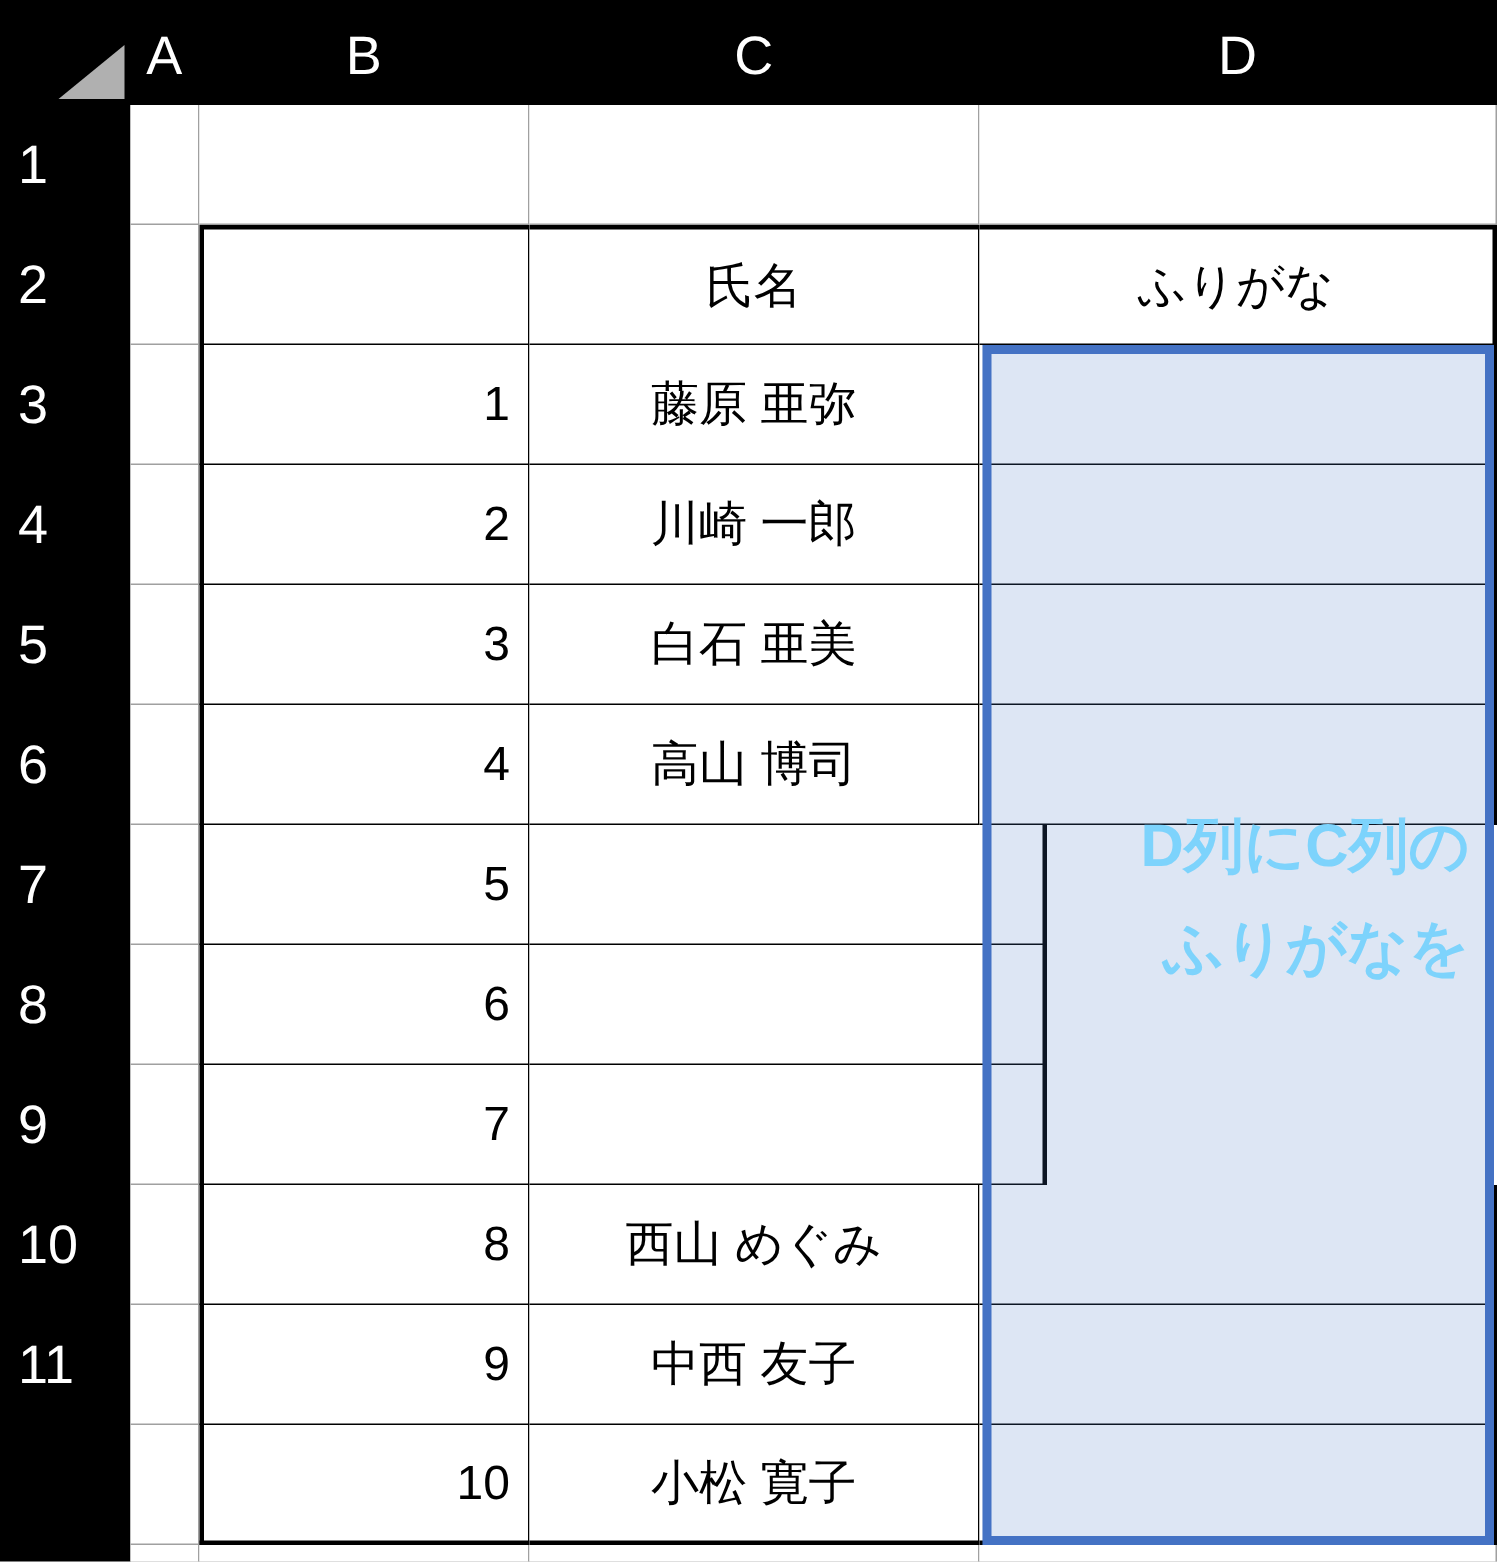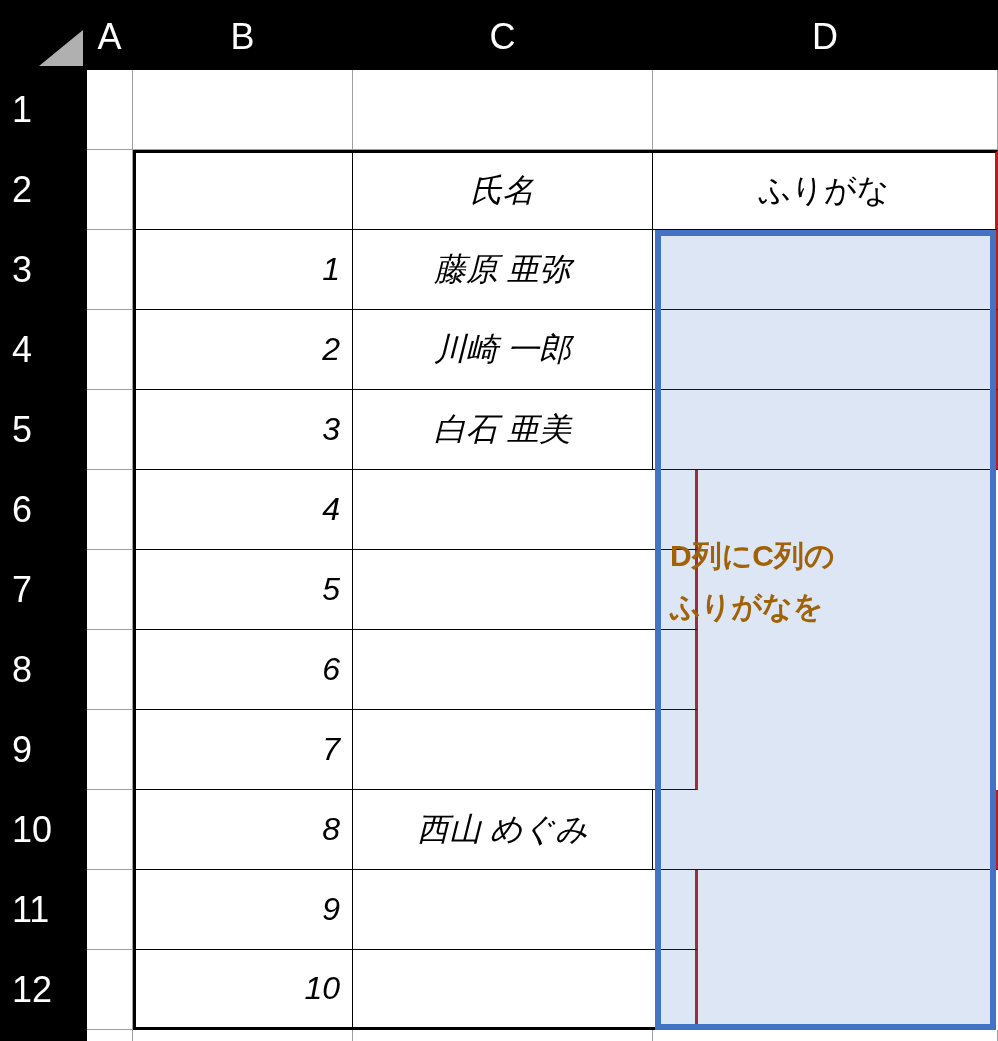--- a/index.html
+++ b/index.html
@@ -92,37 +92,37 @@
       align-items: center;
       font-size: 32px;
       color: #000000;
     }
     .cell-A { width: 46px; }
     .cell-B { width: 220px; justify-content: flex-end; padding-right: 12px; }
     .cell-C { width: 300px; justify-content: center; }
     .cell-D { width: 345px; justify-content: center; }
     .thick-border-top { border-top: 3px solid #000000; }
     .thick-border-left { border-left: 3px solid #000000; }
-    .thick-border-right { border-right: 3px solid #b91c1c; }
+    .thick-border-right { border-right: 3px solid #000000; }
     .thick-border-bottom { border-bottom: 3px solid #000000; }
     .thin-black-bottom { border-bottom: 1px solid #000000; }
-    .thin-black-right { border-right: 1px solid #000000; font-style: italic; }
+    .thin-black-right { border-right: 1px solid #000000; }
     .selection-box {
       position: absolute;
       border: 6px solid #4472c4;
       background: rgba(68,114,196,0.18);
       pointer-events: none;
       z-index: 10;
     }
     .annotation {
       position: absolute;
       z-index: 20;
-      text-align: left;
-      color: #a16207;
-      font-size: 30px;
+      text-align: right;
+      color: #7dd3fc;
+      font-size: 40px;
       font-weight: bold;
       line-height: 1.7;
       pointer-events: none;
     }
     .row-13 {
       position: absolute;
       left: 87px;
       background: #ffffff;
       display: flex;
     }
@@ -151,21 +151,20 @@
     <div class="row-header">2</div>
     <div class="row-header">3</div>
     <div class="row-header">4</div>
     <div class="row-header">5</div>
     <div class="row-header">6</div>
     <div class="row-header">7</div>
     <div class="row-header">8</div>
     <div class="row-header">9</div>
     <div class="row-header">10</div>
     <div class="row-header">11</div>
-    <div class="row-header">12</div>
   </div>
 
   <div class="grid-area">
 
     <div class="grid-row">
       <div class="cell cell-A"></div>
       <div class="cell cell-B"></div>
       <div class="cell cell-C"></div>
       <div class="cell cell-D"></div>
     </div>
@@ -194,20 +193,21 @@
     <div class="grid-row">
       <div class="cell cell-A"></div>
       <div class="cell cell-B thick-border-left thin-black-right thin-black-bottom">3</div>
       <div class="cell cell-C thin-black-right thin-black-bottom">白石  亜美</div>
       <div class="cell cell-D thick-border-right thin-black-bottom"></div>
     </div>
 
     <div class="grid-row">
       <div class="cell cell-A"></div>
       <div class="cell cell-B thick-border-left thin-black-right thin-black-bottom">4</div>
+      <div class="cell cell-C thin-black-right thin-black-bottom">高山  博司</div>
       <div class="cell cell-D thick-border-right thin-black-bottom"></div>
     </div>
 
     <div class="grid-row">
       <div class="cell cell-A"></div>
       <div class="cell cell-B thick-border-left thin-black-right thin-black-bottom">5</div>
       <div class="cell cell-D thick-border-right thin-black-bottom"></div>
     </div>
 
     <div class="grid-row">
@@ -225,26 +225,28 @@
     <div class="grid-row">
       <div class="cell cell-A"></div>
       <div class="cell cell-B thick-border-left thin-black-right thin-black-bottom">8</div>
       <div class="cell cell-C thin-black-right thin-black-bottom">西山  めぐみ</div>
       <div class="cell cell-D thick-border-right thin-black-bottom"></div>
     </div>
 
     <div class="grid-row">
       <div class="cell cell-A"></div>
       <div class="cell cell-B thick-border-left thin-black-right thin-black-bottom">9</div>
+      <div class="cell cell-C thin-black-right thin-black-bottom">中西  友子</div>
       <div class="cell cell-D thick-border-right thin-black-bottom"></div>
     </div>
 
     <div class="grid-row">
       <div class="cell cell-A"></div>
       <div class="cell cell-B thick-border-left thin-black-right thick-border-bottom">10</div>
+      <div class="cell cell-C thin-black-right thick-border-bottom">小松  寛子</div>
       <div class="cell cell-D thick-border-right thick-border-bottom"></div>
     </div>
   </div>
 
   <div class="row-13" style="top:1030px; height:11px;">
     <div class="cell cell-A" style="height:11px; border-bottom:none;"></div>
     <div class="cell cell-B" style="height:11px; border-bottom:none;"></div>
     <div class="cell cell-C" style="height:11px; border-bottom:none;"></div>
     <div class="cell cell-D" style="height:11px; border-bottom:none;"></div>
   </div>

